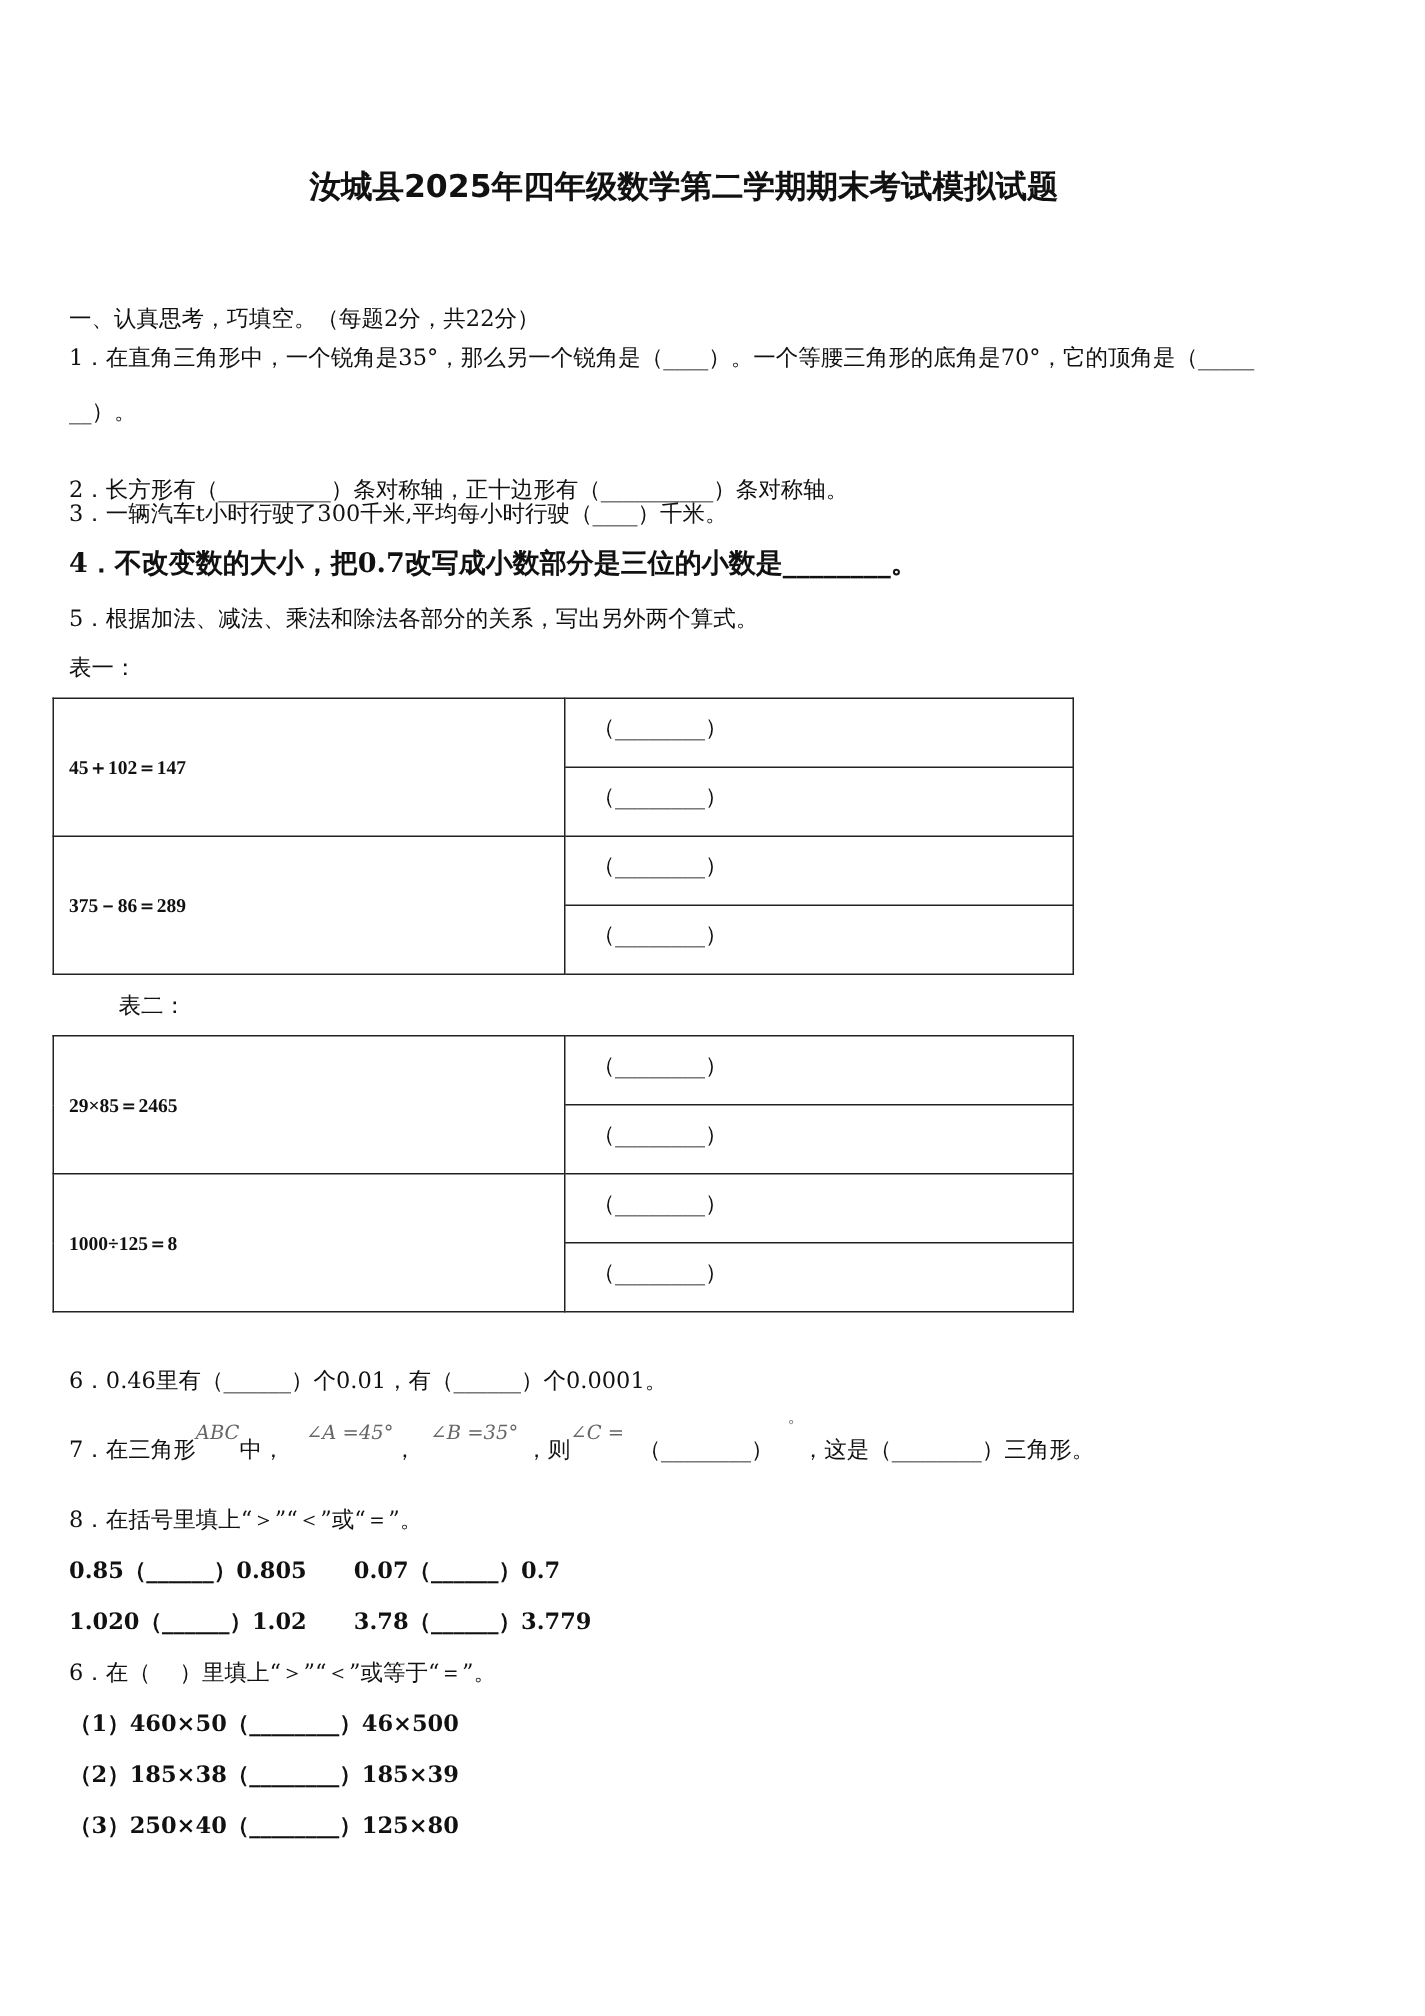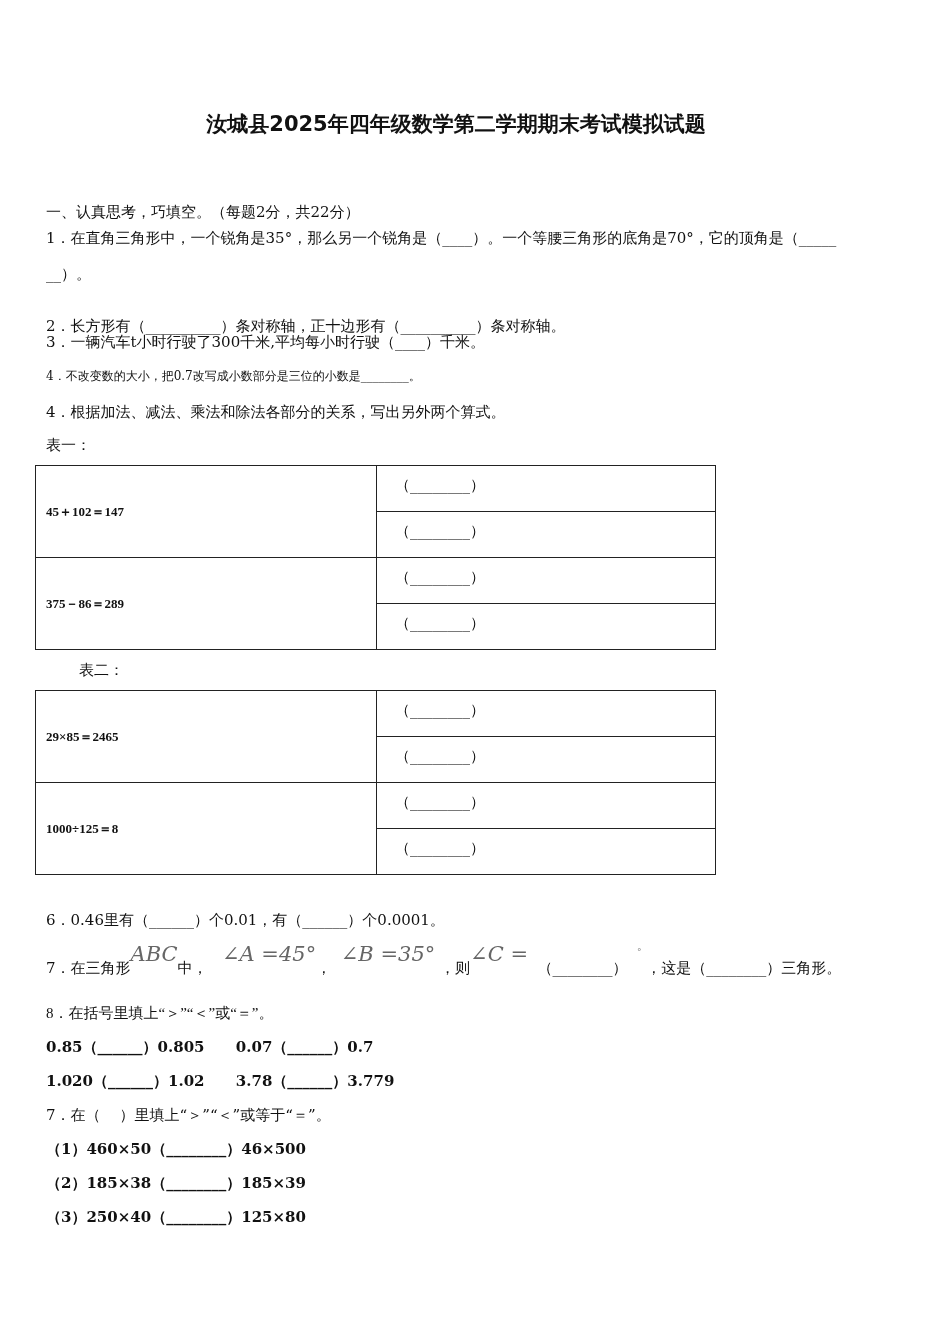--- a/index.html
+++ b/index.html
@@ -27,27 +27,27 @@
       letter-spacing: 0px;
       color: #111;
     }
     .line {
       position: absolute;
       left: 46px;
       font-size: 15px;
       white-space: nowrap;
       line-height: 20px;
     }
-    .line.big { font-size: 12px; }
+    .line.big { font-size: 18px; font-weight: bold; }
     .b { font-weight: bold; }
     .math {
       font-family: "DejaVu Serif", "Liberation Serif", serif;
       font-style: italic;
       color: #666;
-      font-size: 21px;
+      font-size: 13px;
       position: relative;
       top: -12px;
       text-align: right;
     }
     .sup-deg {
       color: #888;
       font-size: 9px;
       position: relative;
       top: -18px;
     }
@@ -84,21 +84,21 @@
 <div class="title">汝城县2025年四年级数学第二学期期末考试模拟试题</div>
 
 <div class="line" style="top:202px;text-align:right;">一、认真思考，巧填空。（每题2分，共22分）</div>
 
 <div class="line" style="top:228px;">1．在直角三角形中，一个锐角是35°，那么另一个锐角是（____）。一个等腰三角形的底角是70°，它的顶角是（_____</div>
 <div class="line" style="top:264px;">__）。</div>
 
 <div class="line" style="top:316px;">2．长方形有（__________）条对称轴，正十边形有（__________）条对称轴。</div>
 <div class="line" style="top:332px;">3．一辆汽车t小时行驶了300千米,平均每小时行驶（____）千米。</div>
 <div class="line big" style="top:366px;">4．不改变数的大小，把0.7改写成小数部分是三位的小数是________。</div>
-<div class="line" style="top:402px;">4．根据加法、减法、乘法和除法各部分的关系，写出另外两个算式。</div>
+<div class="line" style="top:402px;">5．根据加法、减法、乘法和除法各部分的关系，写出另外两个算式。</div>
 
 <div class="line" style="top:435px;">表一：</div>
 
 <table class="calc" style="top:465px;">
   <tbody>
       <tr>
     <td class="eq" rowspan="2">45＋102＝147</td>
     <td class="ans">（________）</td>
   </tr>
   <tr>
@@ -134,20 +134,20 @@
   </tr>
 </tbody>
   </table>
 
 <div class="line" style="top:910px;">6．0.46里有（______）个0.01，有（______）个0.0001。</div>
 
 <div class="line" style="top:956px;">
   <span>7．在三角形</span><span class="math">ABC</span><span>中，</span>&nbsp;&nbsp;&nbsp;<span class="math">∠A =45°</span><span>，</span>&nbsp;&nbsp;<span class="math">∠B =35°</span>&nbsp;<span>，则</span><span class="math">∠C =</span>&nbsp;&nbsp;<span>（________）</span>&nbsp;&nbsp;<span class="sup-deg">°</span>&nbsp;<span>，这是（________）三角形。</span>
 </div>
 
-<div class="line" style="top:1003px;font-family:Liberation Serif, serif;">8．在括号里填上“＞”“＜”或“＝”。</div>
+<div class="line" style="top:1003px;">8．在括号里填上“＞”“＜”或“＝”。</div>
 <div class="line b" style="top:1037px; white-space:pre;">0.85（______）0.805      0.07（______）0.7</div>
 <div class="line b" style="top:1071px; white-space:pre;">1.020（______）1.02      3.78（______）3.779</div>
 
-<div class="line" style="top:1105px; white-space:pre;">7．在（    ）里填上“＞”“＜”或等于“＝”。</div>
+<div class="line" style="top:1105px; white-space:pre;">6．在（    ）里填上“＞”“＜”或等于“＝”。</div>
 <div class="line b" style="top:1139px;">（1）460×50（________）46×500</div>
 <div class="line b" style="top:1173px;">（2）185×38（________）185×39</div>
 <div class="line b" style="top:1207px;">（3）250×40（________）125×80</div>
 
 </body></html>

